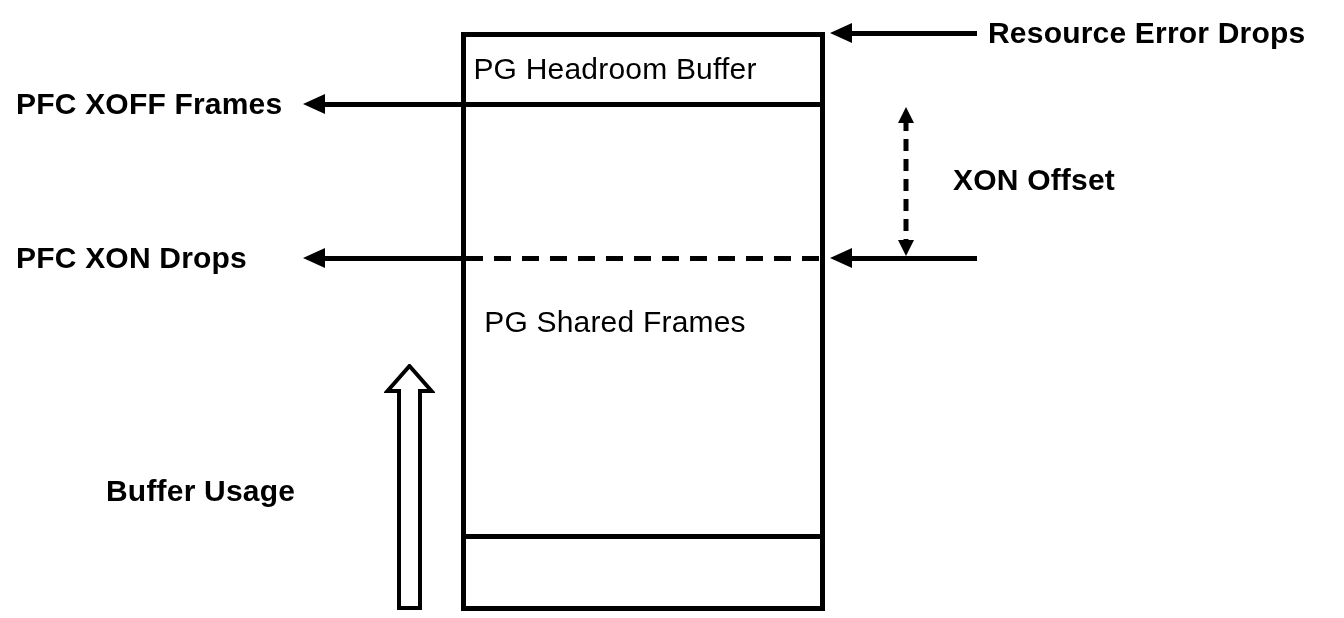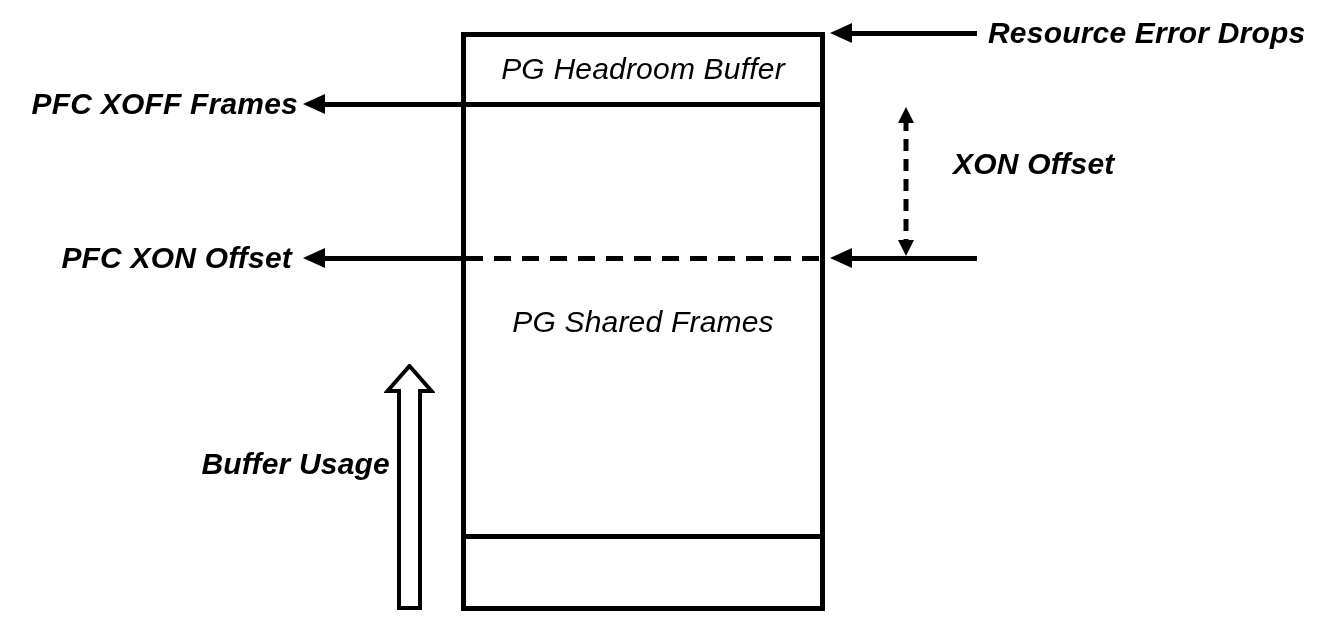--- a/index.html
+++ b/index.html
@@ -45,29 +45,28 @@
   }
 
   
   .label {
     position: absolute;
     font-size: 30px;
     line-height: 1.15;
     white-space: nowrap;
     transform: translateY(-50%);
     letter-spacing: 0.2px;
-    font-style: italic;
   }
   .label.bold { font-weight: 700; }
   .section-label {
-    left: 466px;
+    left: 438px;
     width: 354px;
     text-align: center;
   }
-  .right-align { text-align: right; }
+  .right-align { text-align: left; margin-left: 16px; }
 
   
   .hline {
     position: absolute;
     height: 5px;
     background: #000;
   }
   .head-left {
     position: absolute;
     width: 0;
@@ -87,37 +86,37 @@
   <div class="dashed-hline" style="top:256px"></div>
   <div class="divider" style="top:534px"></div>
 
   <div class="label section-label" style="top:69px">PG Headroom Buffer</div>
   <div class="label section-label" style="top:322px">PG Shared Frames</div>
 
   <div class="label bold right-align" style="left:0px; width:298px; top:104px">PFC XOFF Frames</div>
   <div class="hline" style="left:320px; top:102px; width:141px"></div>
   <div class="head-left" style="left:303px; top:94px"></div>
 
-  <div class="label bold right-align" style="left:0px; width:292px; top:258px">PFC XON Offset</div>
+  <div class="label bold right-align" style="left:0px; width:292px; top:258px">PFC XON Drops</div>
   <div class="hline" style="left:320px; top:256px; width:141px"></div>
   <div class="head-left" style="left:303px; top:248px"></div>
 
   <div class="label bold" style="left:988px; top:33px">Resource Error Drops</div>
   <div class="hline" style="left:849px; top:31px; width:128px"></div>
   <div class="head-left" style="left:830px; top:23px"></div>
 
-  <div class="label bold" style="left:953px; top:164px">XON Offset</div>
+  <div class="label bold" style="left:953px; top:180px">XON Offset</div>
 
   <svg class="abs" style="left:891px; top:107px" width="30" height="149" viewBox="0 0 30 149">
     <line x1="15" y1="12" x2="15" y2="137" stroke="#000" stroke-width="5" stroke-dasharray="12 8"></line>
     <polygon points="15,0 23,16 7,16" fill="#000"></polygon>
     <polygon points="15,149 23,133 7,133" fill="#000"></polygon>
   </svg>
 
   <div class="hline" style="left:849px; top:256px; width:128px"></div>
   <div class="head-left" style="left:830px; top:248px"></div>
 
   <svg class="abs" style="left:384px; top:364px" width="51" height="246" viewBox="0 0 51 246">
     <polygon points="25.5,2 47.5,27 36,27 36,244 15,244 15,27 3.5,27" fill="#ffffff" stroke="#000000" stroke-width="4" stroke-linejoin="miter"></polygon>
   </svg>
-  <div class="label bold right-align" style="left:90px; width:300px; top:464px">Buffer Usage</div>
+  <div class="label bold right-align" style="left:90px; width:300px; top:491px">Buffer Usage</div>
 
 </div>
 
 </body></html>

